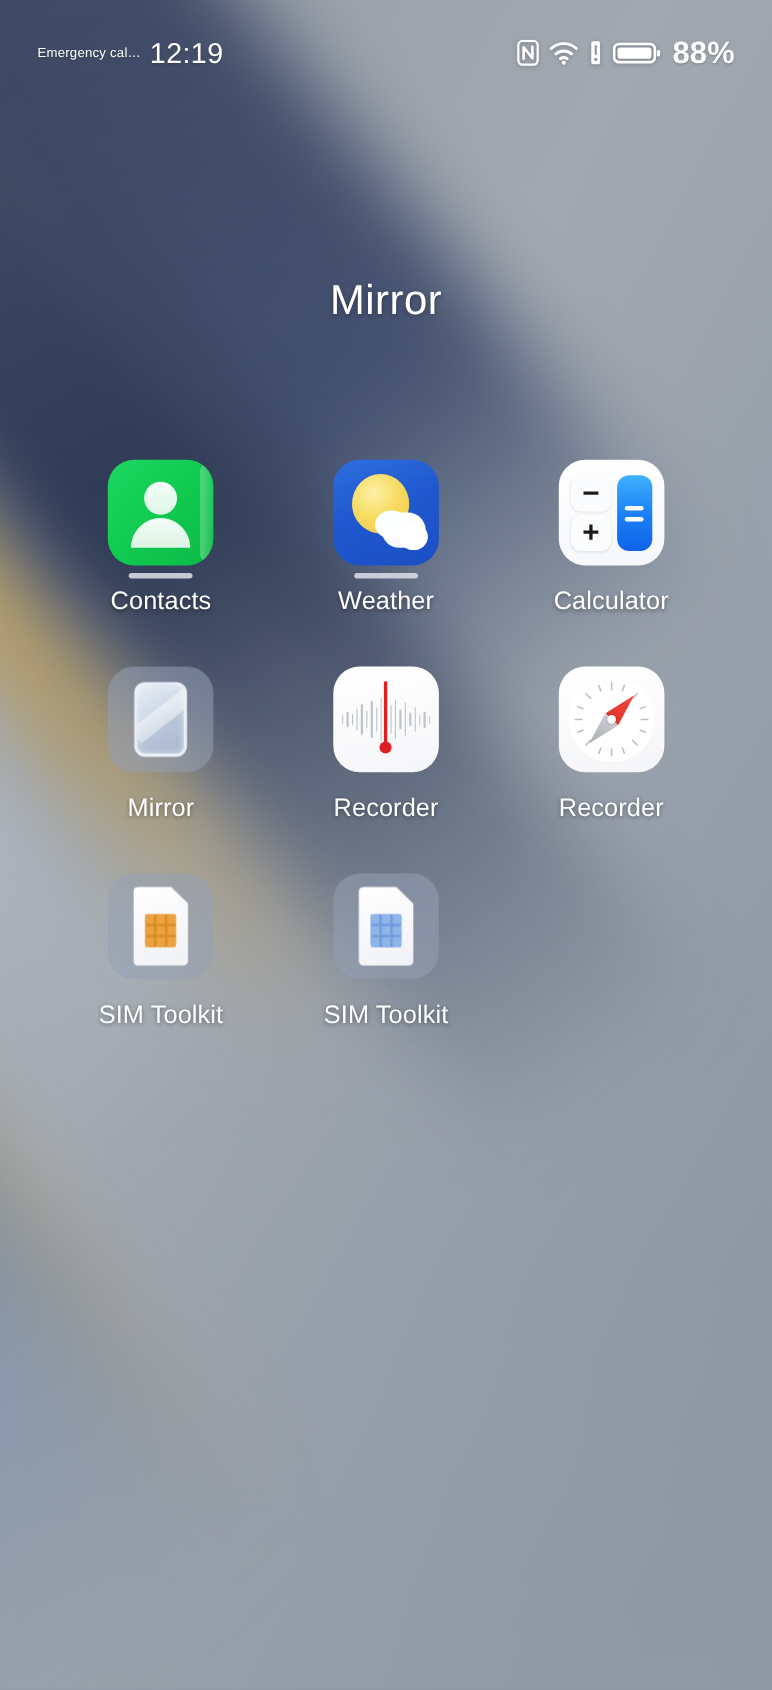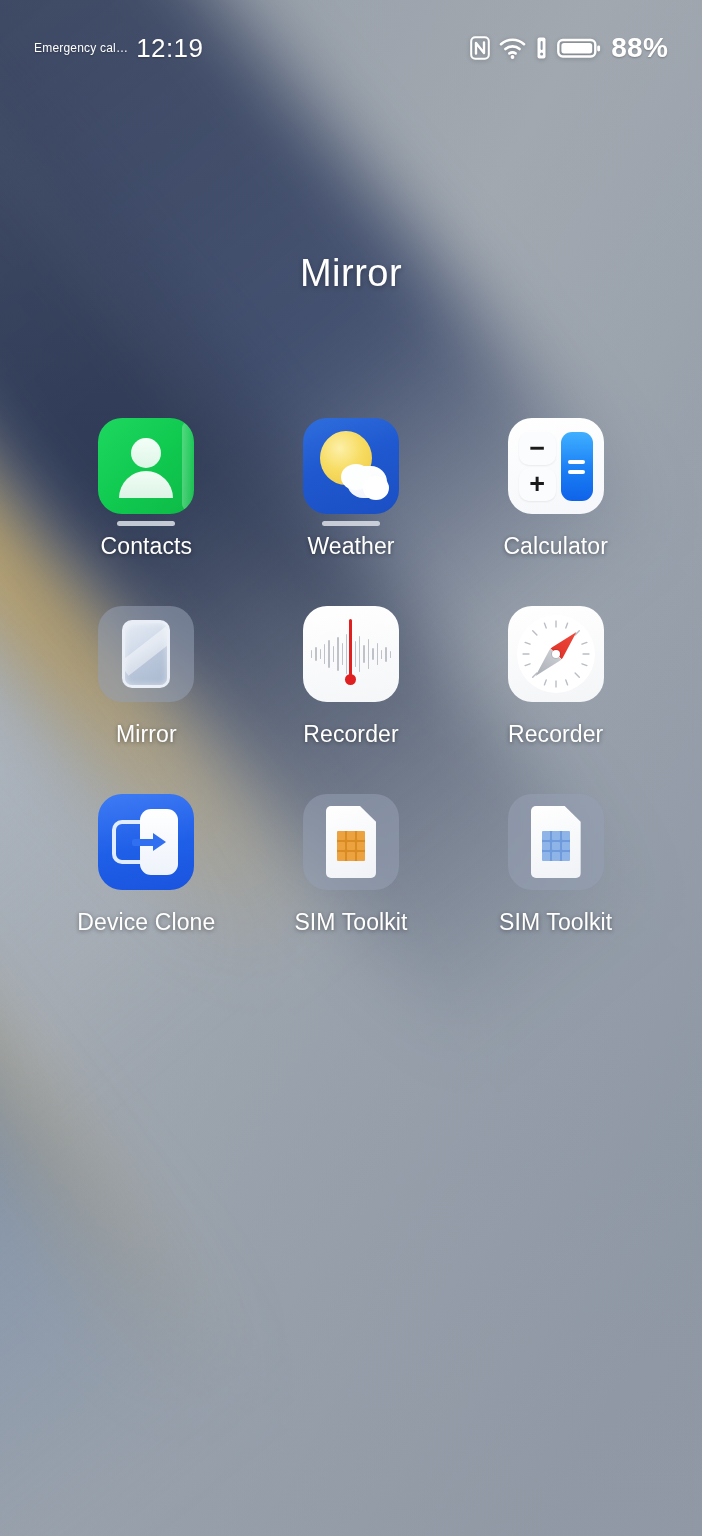--- a/index.html
+++ b/index.html
@@ -421,32 +421,20 @@
       <span class="cp-needle">
           <i class="n-red"></i>
           <i class="n-gray"></i>
         </span>
       <span class="cp-hub"></span>
     </div>
     <div class="drag-bar hidden"></div>
     <div class="app-label">Recorder</div>
   </div>
 
-  <div class="app-cell">
-    <div class="app-icon ic-clone">
-      <span class="dc-left"></span>
-      <span class="dc-right"></span>
-      <span class="dc-arrow">
-          <i class="shaft"></i>
-          <i class="head"></i>
-        </span>
-    </div>
-    <div class="drag-bar hidden"></div>
-    <div class="app-label">Device Clone</div>
-  </div>
 
   <div class="app-cell">
     <div class="app-icon ic-sim">
       <span class="sim-card">
         <span class="sim-chip chip-orange">
           <i></i>
             <i></i>
             <i></i>
             <i></i>
             <i></i>

